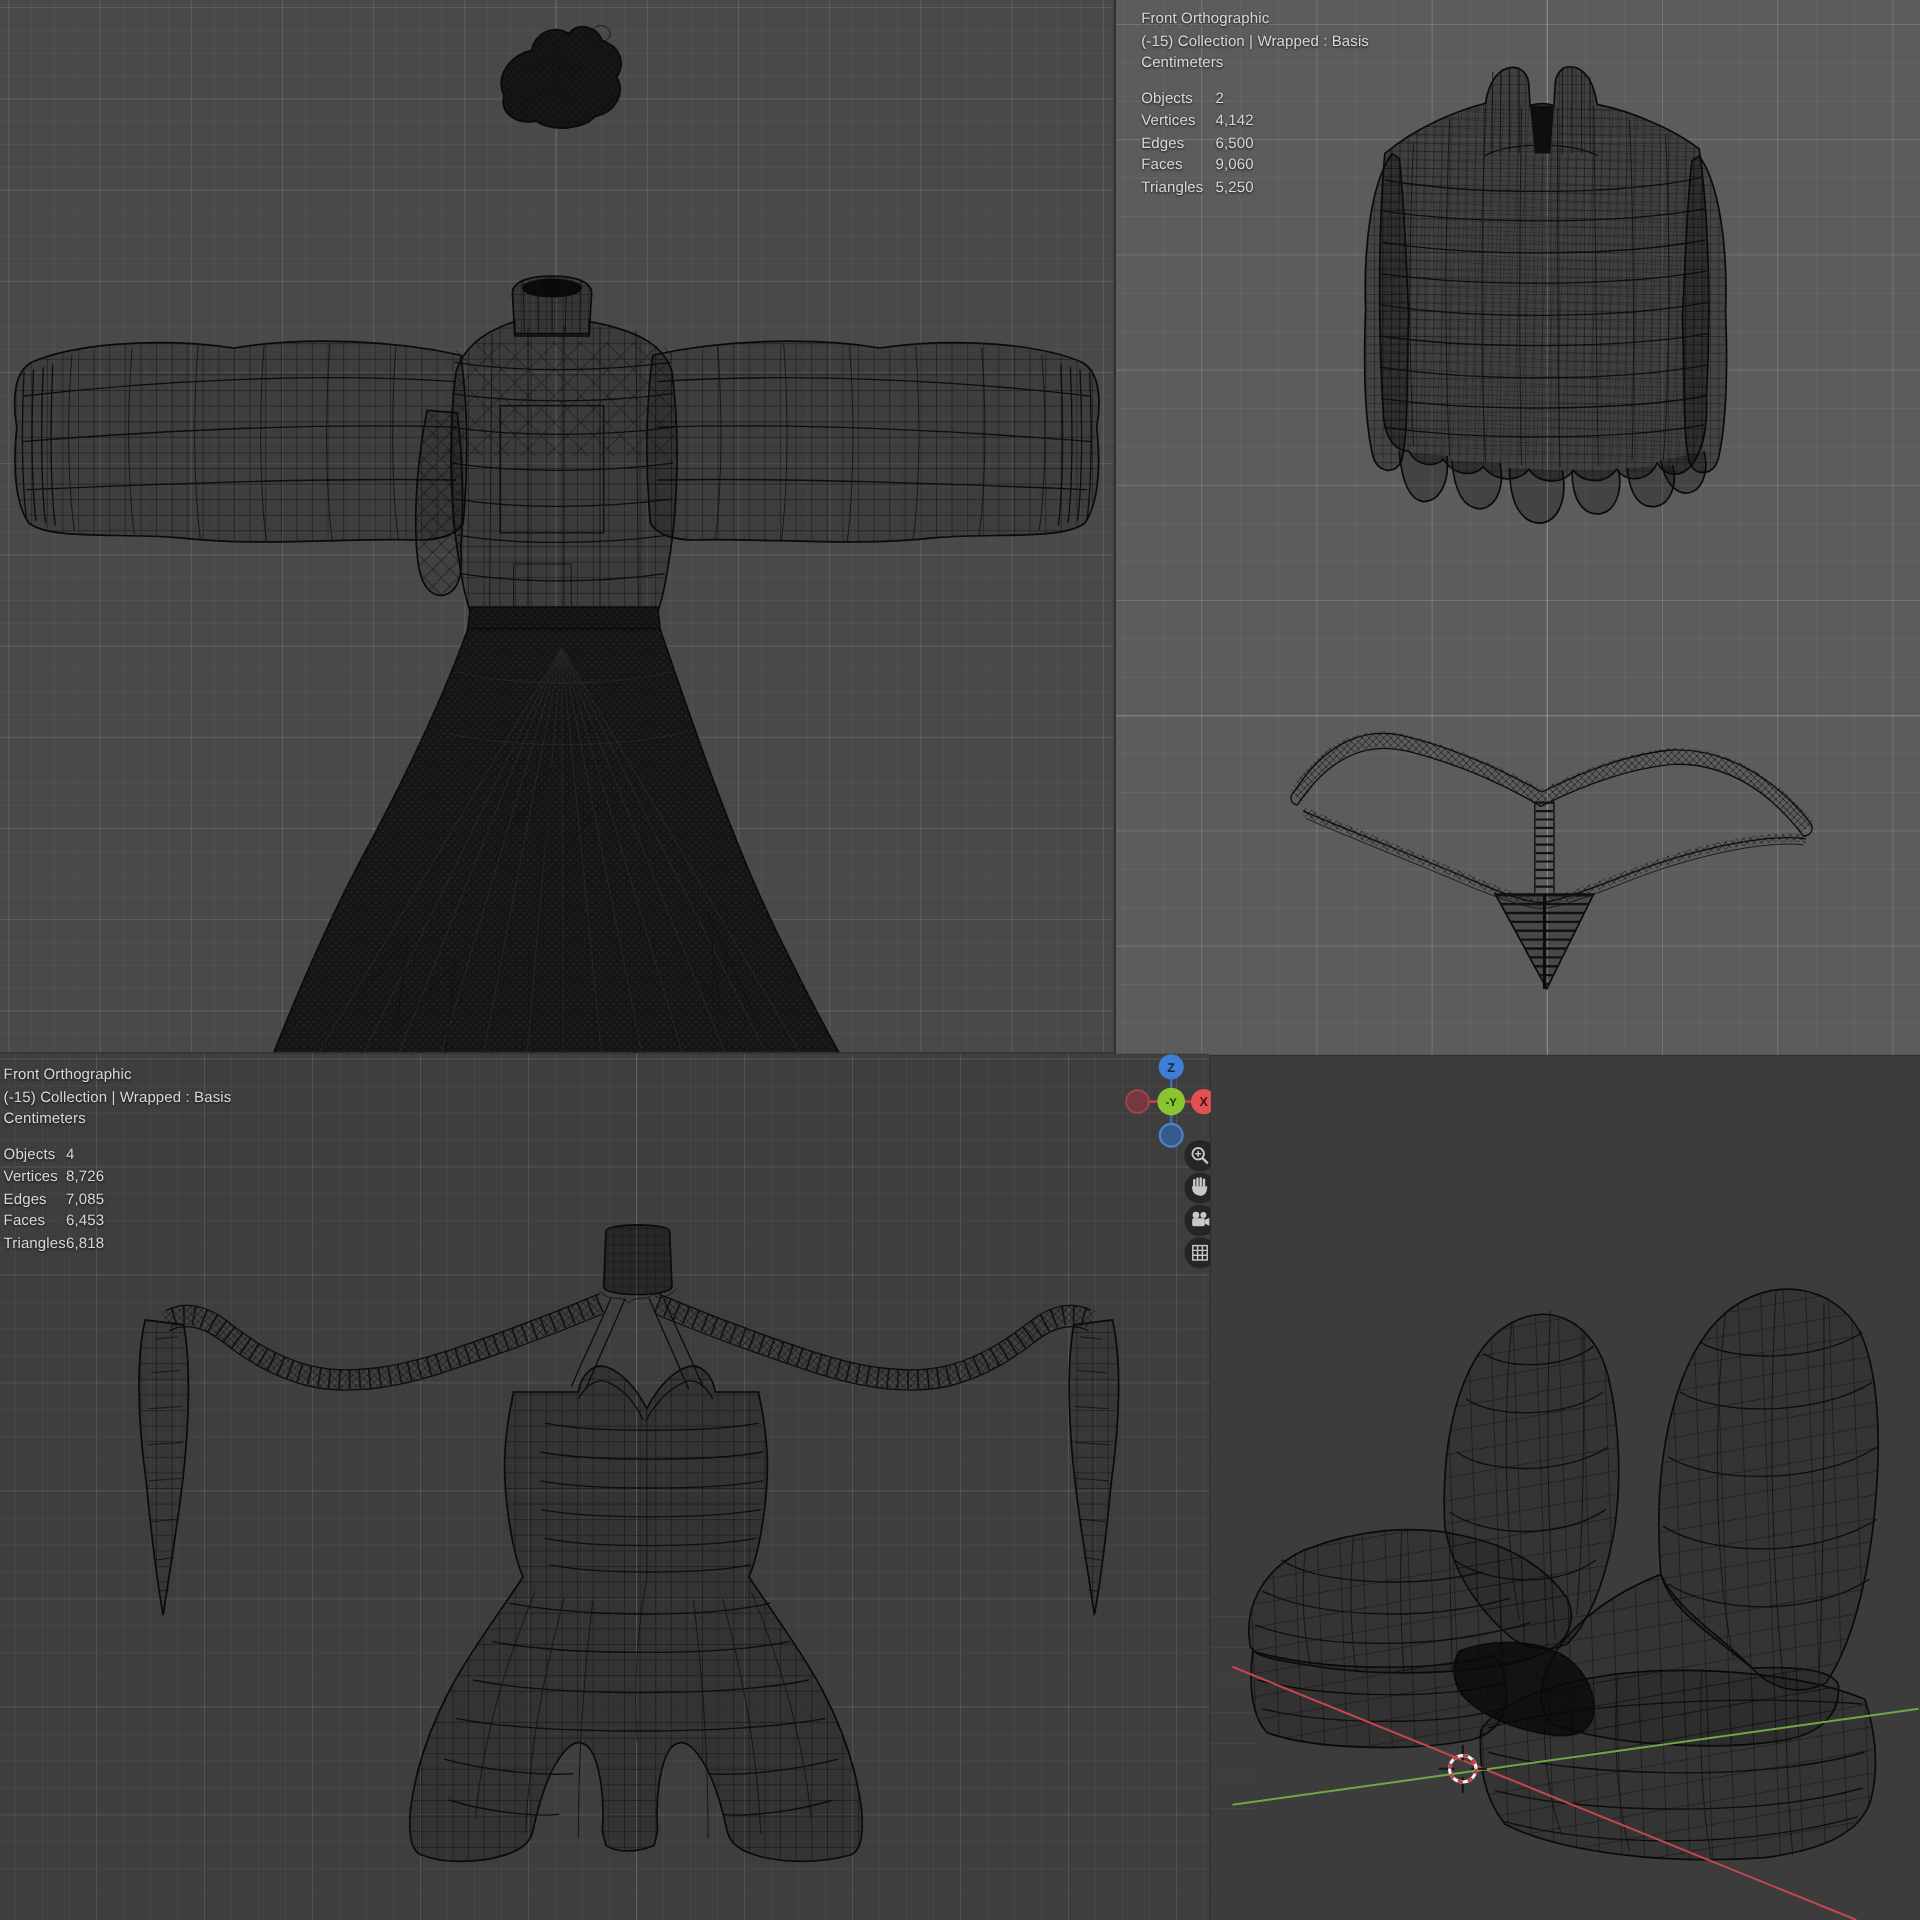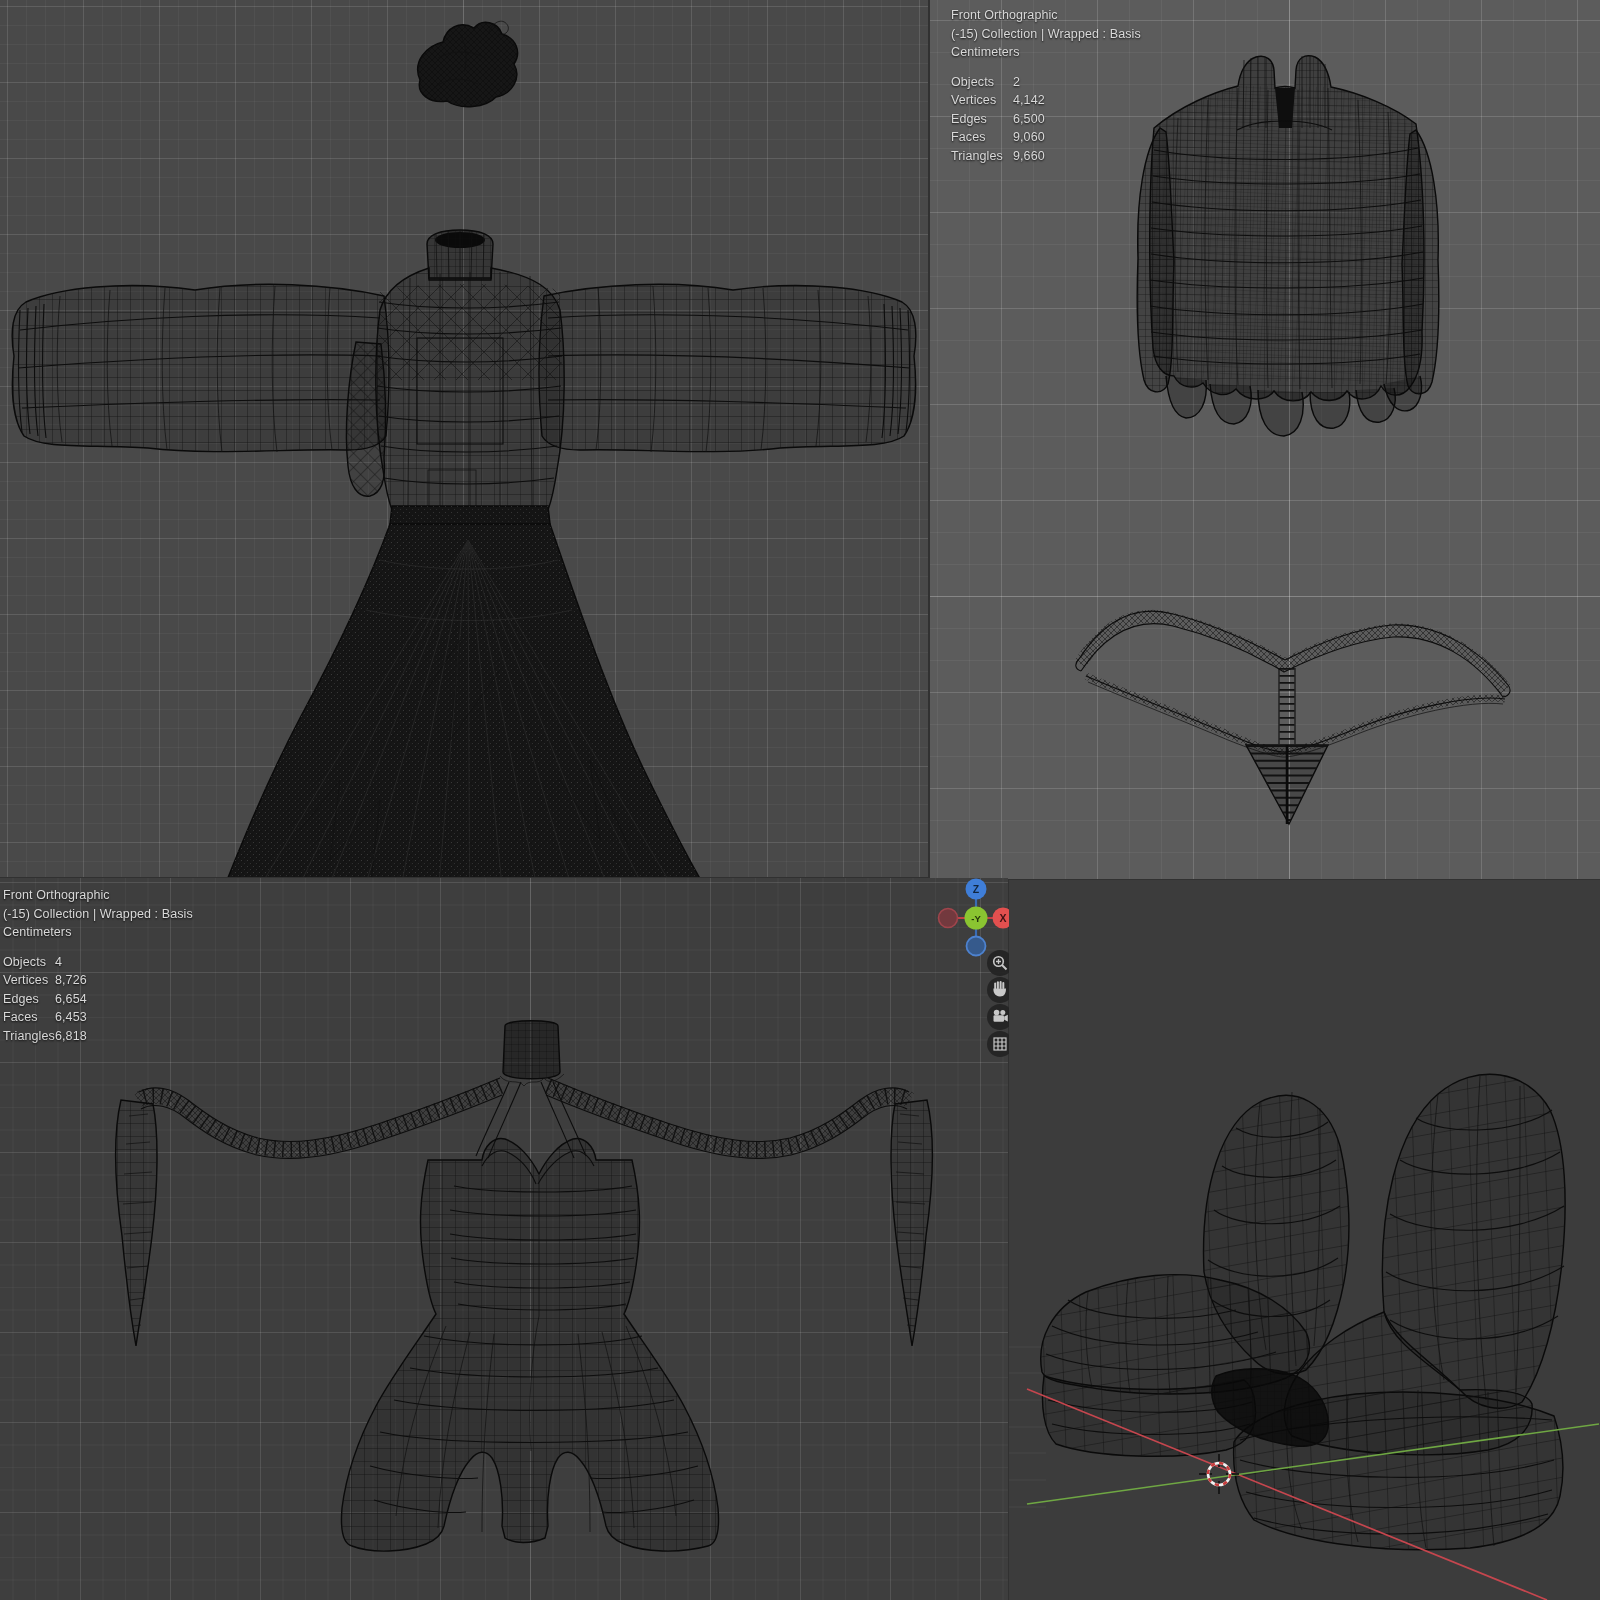--- a/index.html
+++ b/index.html
@@ -230,21 +230,21 @@
         <div class="srow">
             <span class="lbl">Edges</span>
             <span>6,500</span>
           </div>
         <div class="srow">
             <span class="lbl">Faces</span>
             <span>9,060</span>
           </div>
         <div class="srow">
             <span class="lbl">Triangles</span>
-            <span>9,660</span>
+            <span>5,250</span>
           </div>
       </div>
     </div>
   </div>
 
   <div class="vp" id="vp-bl">
     <div class="cl-v" style="left:530px;background:rgba(220,220,220,.12)"></div>
     <svg width="1008" height="722" viewBox="0 0 1008 722" style="top:-2px">
       <g>
 
@@ -359,21 +359,21 @@
         <div class="srow">
             <span class="lbl">Objects</span>
             <span>4</span>
           </div>
         <div class="srow">
             <span class="lbl">Vertices</span>
             <span>8,726</span>
           </div>
         <div class="srow">
             <span class="lbl">Edges</span>
-            <span>6,654</span>
+            <span>7,085</span>
           </div>
         <div class="srow">
             <span class="lbl">Faces</span>
             <span>6,453</span>
           </div>
         <div class="srow">
             <span class="lbl">Triangles</span>
             <span>6,818</span>
           </div>
       </div>

